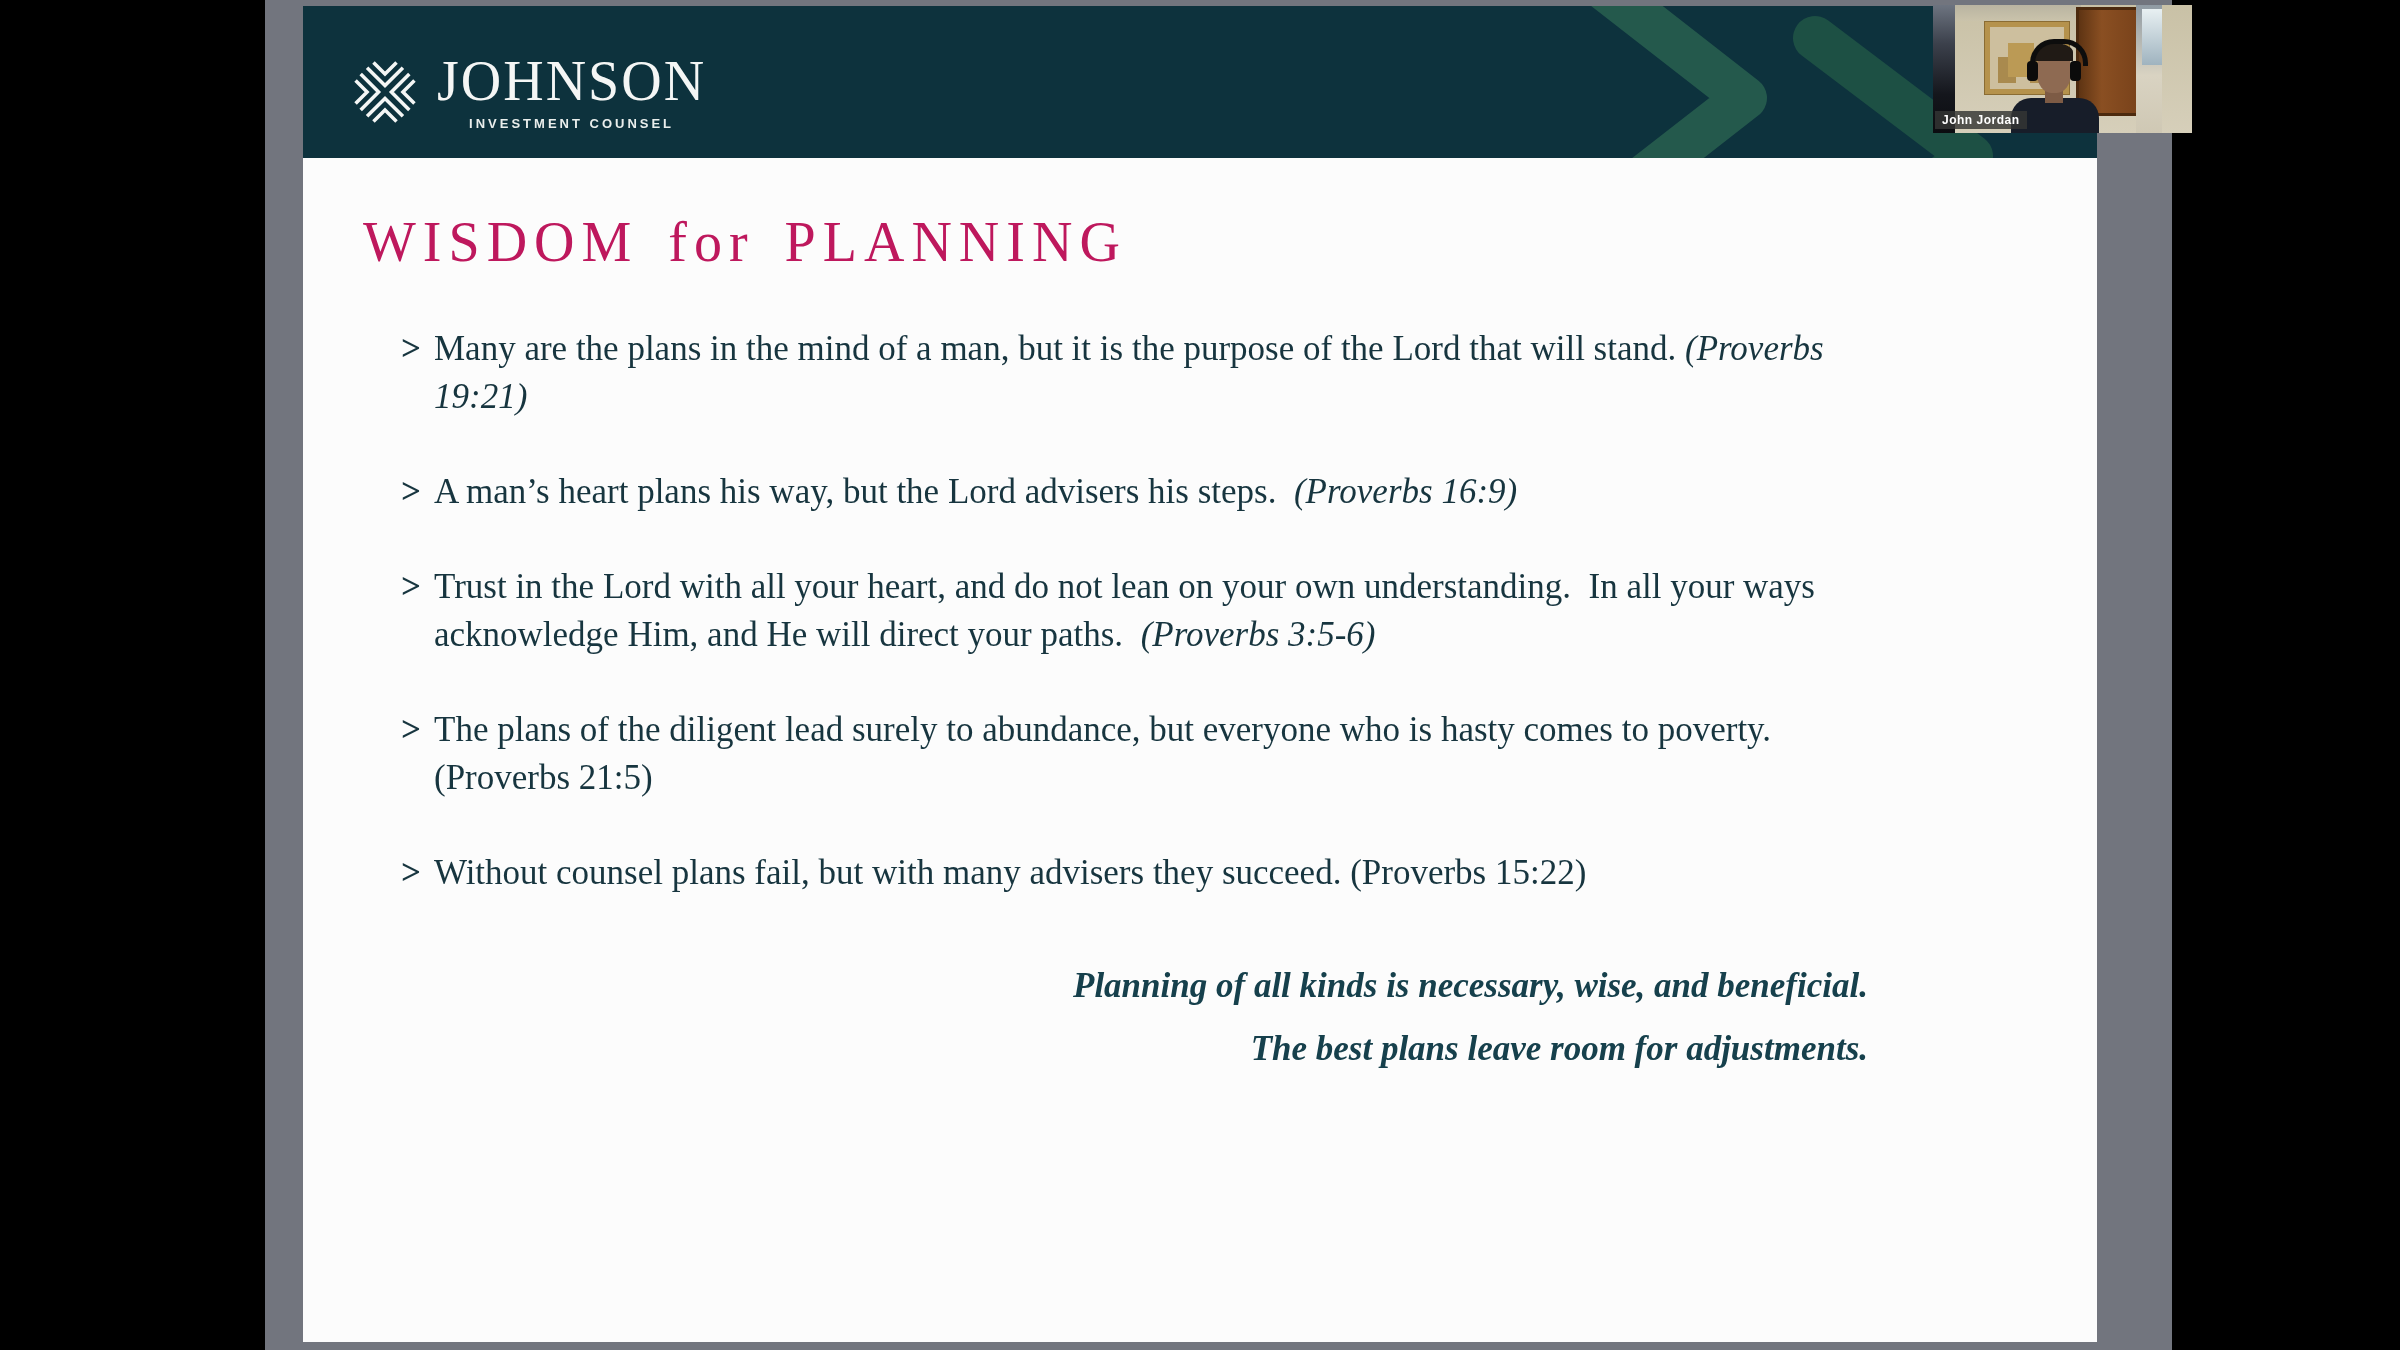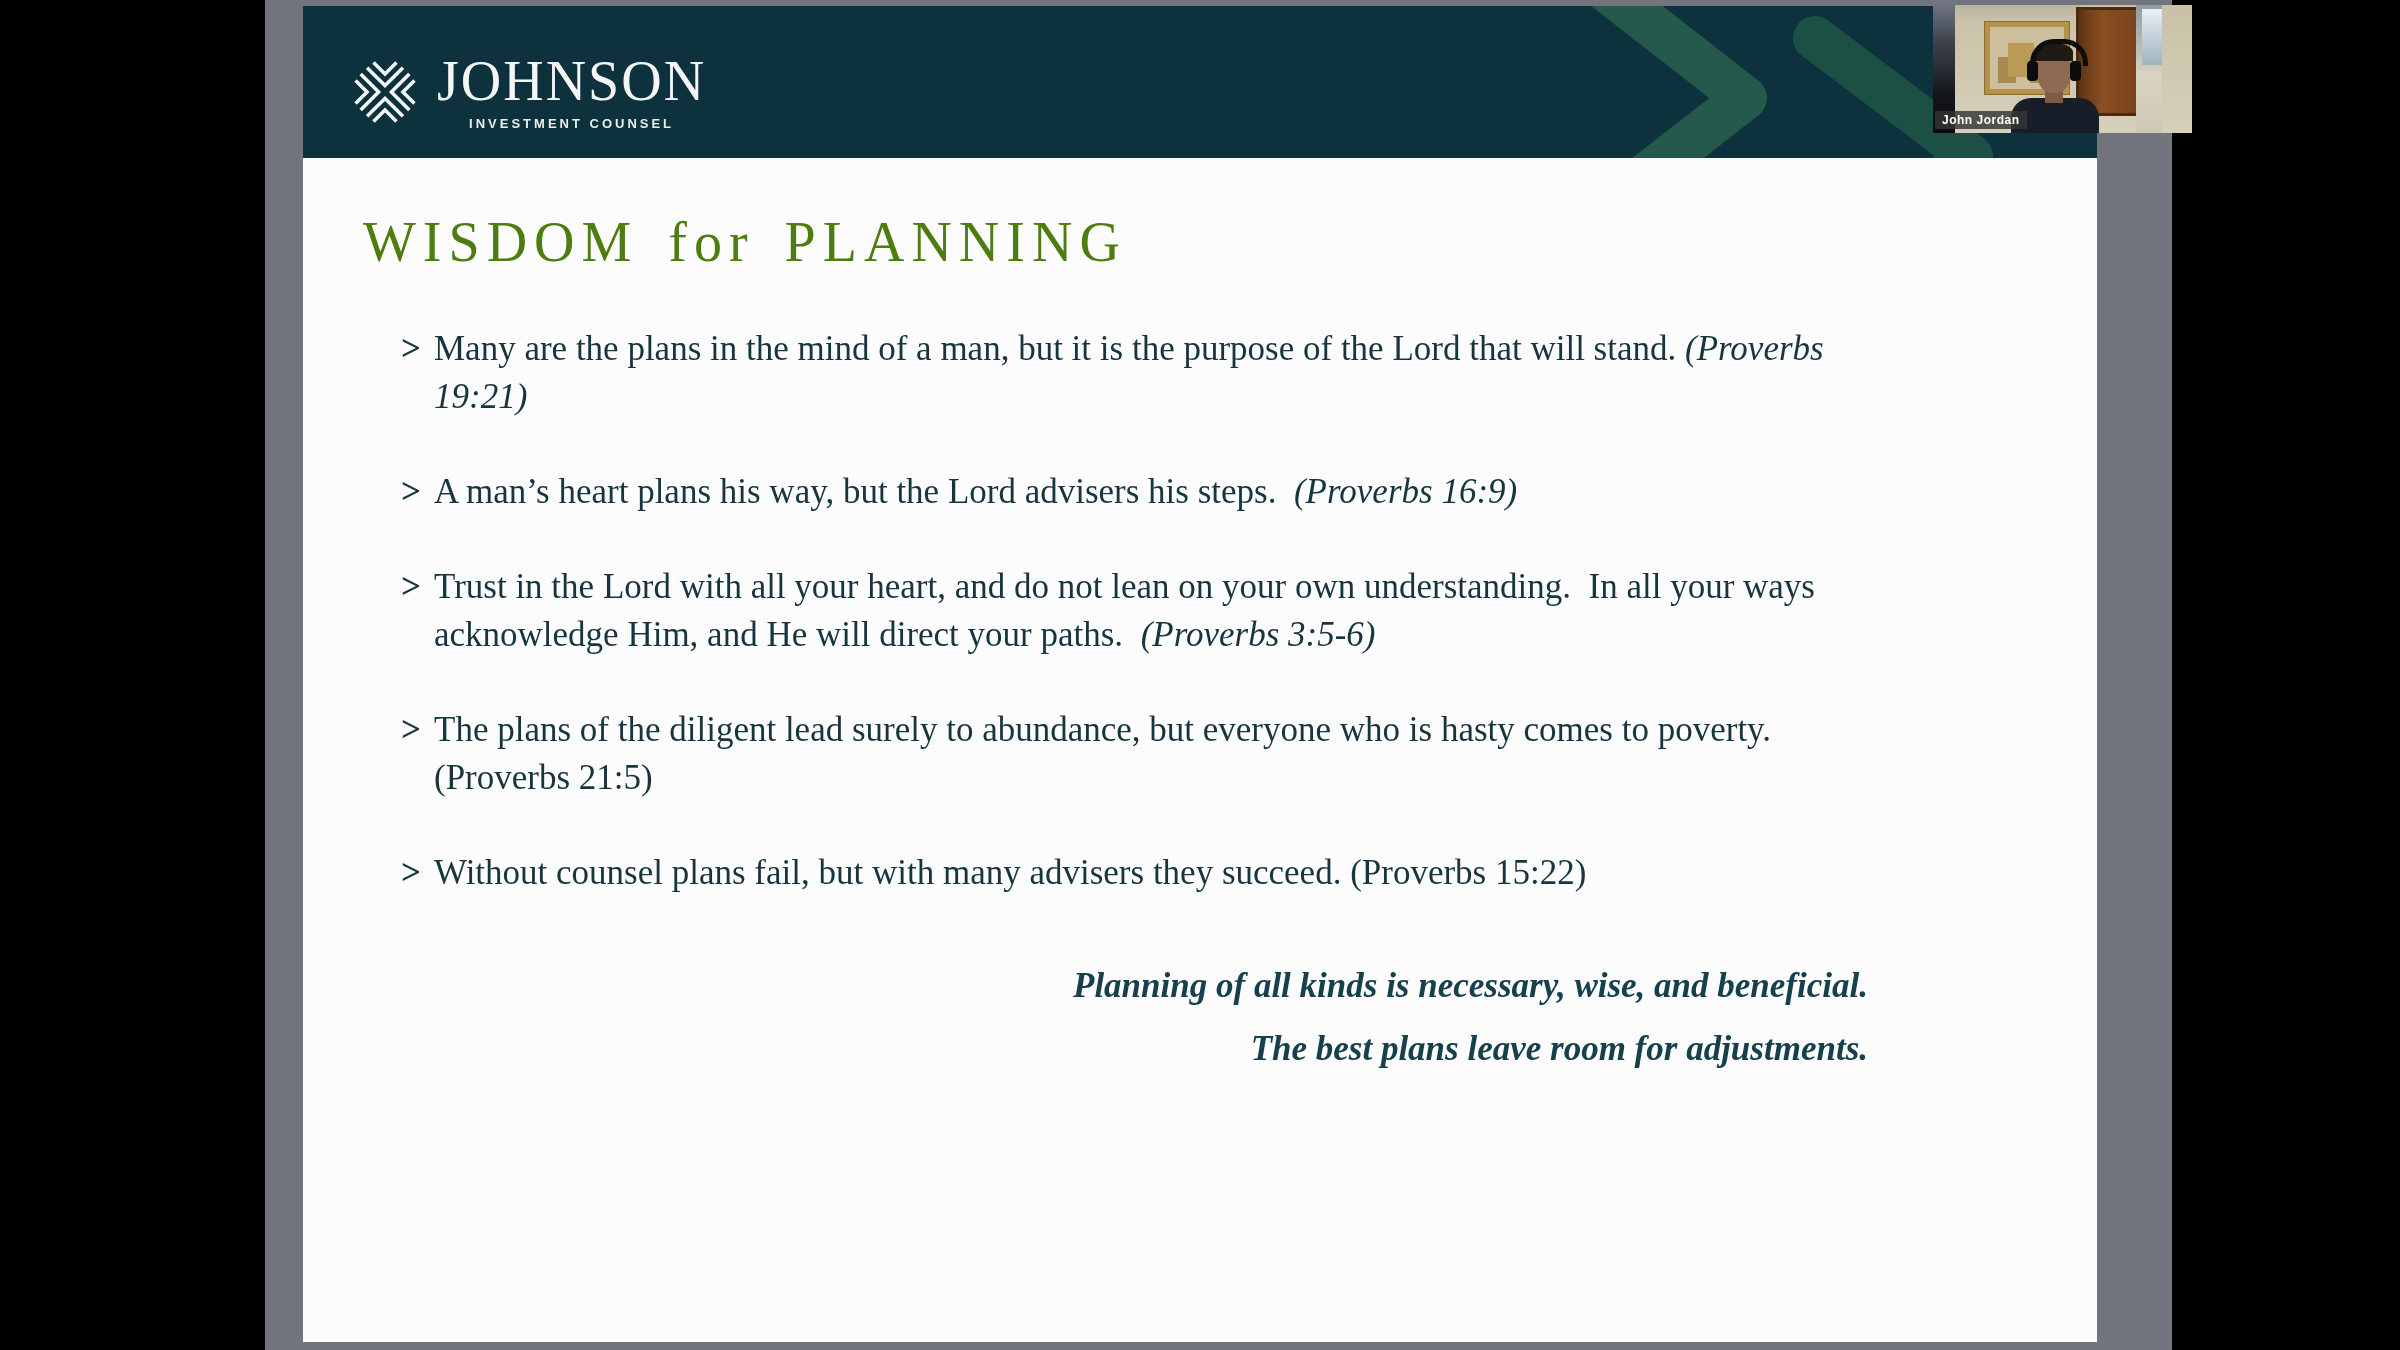--- a/index.html
+++ b/index.html
@@ -31,21 +31,21 @@
     color:#f4f6f5;font-size:56px;line-height:1;letter-spacing:2px;
     font-family:"Liberation Serif","DejaVu Serif",serif;
   }
   .brand-tagline{
     color:#e9eeec;font-family:"Liberation Sans","DejaVu Sans",sans-serif;
     font-size:13px;font-weight:bold;letter-spacing:3px;margin-top:7px;
   }
   
   .slide-title{
     position:absolute;left:60px;top:206px;
-    font-size:56px;line-height:1.1;color:#4d7c0f;
+    font-size:56px;line-height:1.1;color:#be185d;
     letter-spacing:7px;word-spacing:9px;
   }
   .bullets{position:absolute;left:98px;top:319px;width:1520px;}
   .bullet{
     display:flex;margin-bottom:47px;
     font-size:35px;line-height:48px;color:#17353f;
   }
   .bullet-marker{width:33px;flex:none;font-weight:bold;}
   .bullet-text{white-space:pre-wrap;max-width:1455px;}
   .ref-italic{font-style:italic;}

